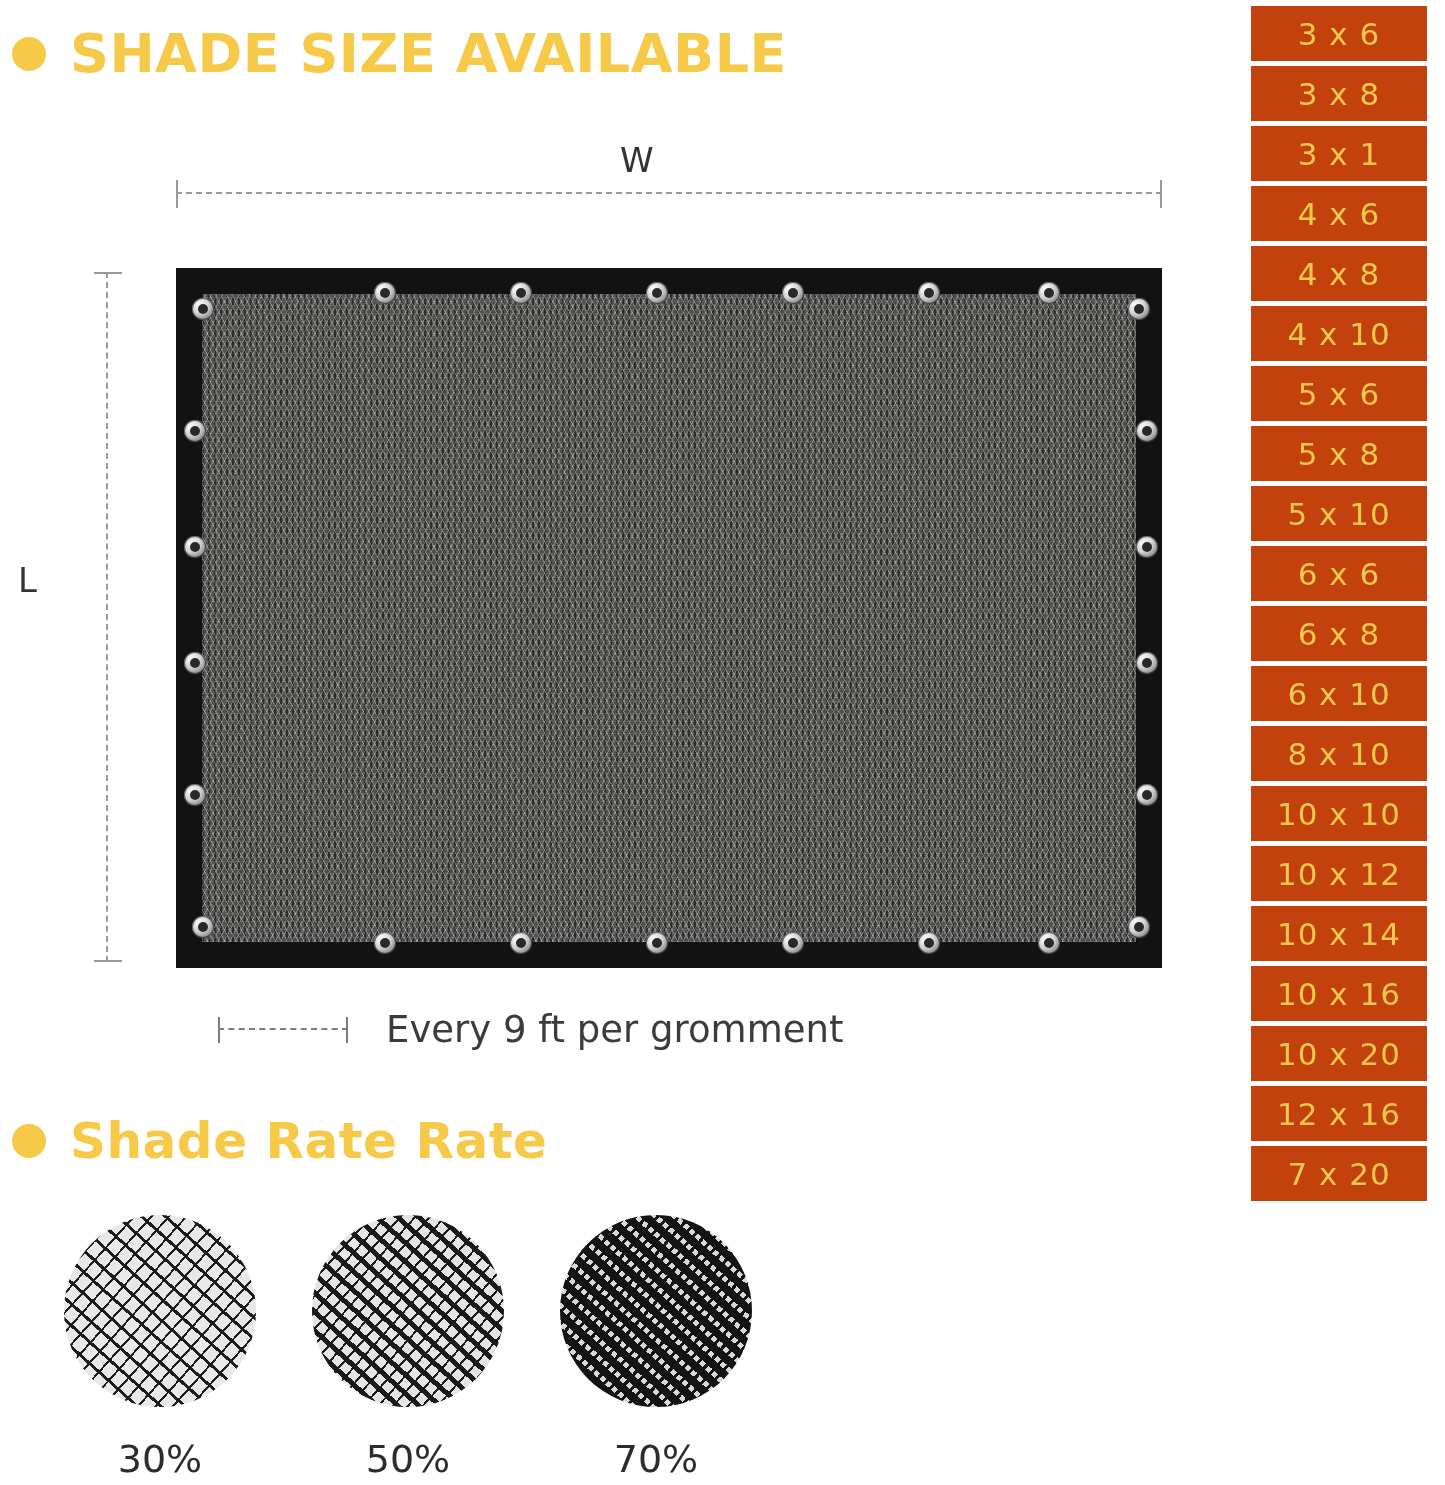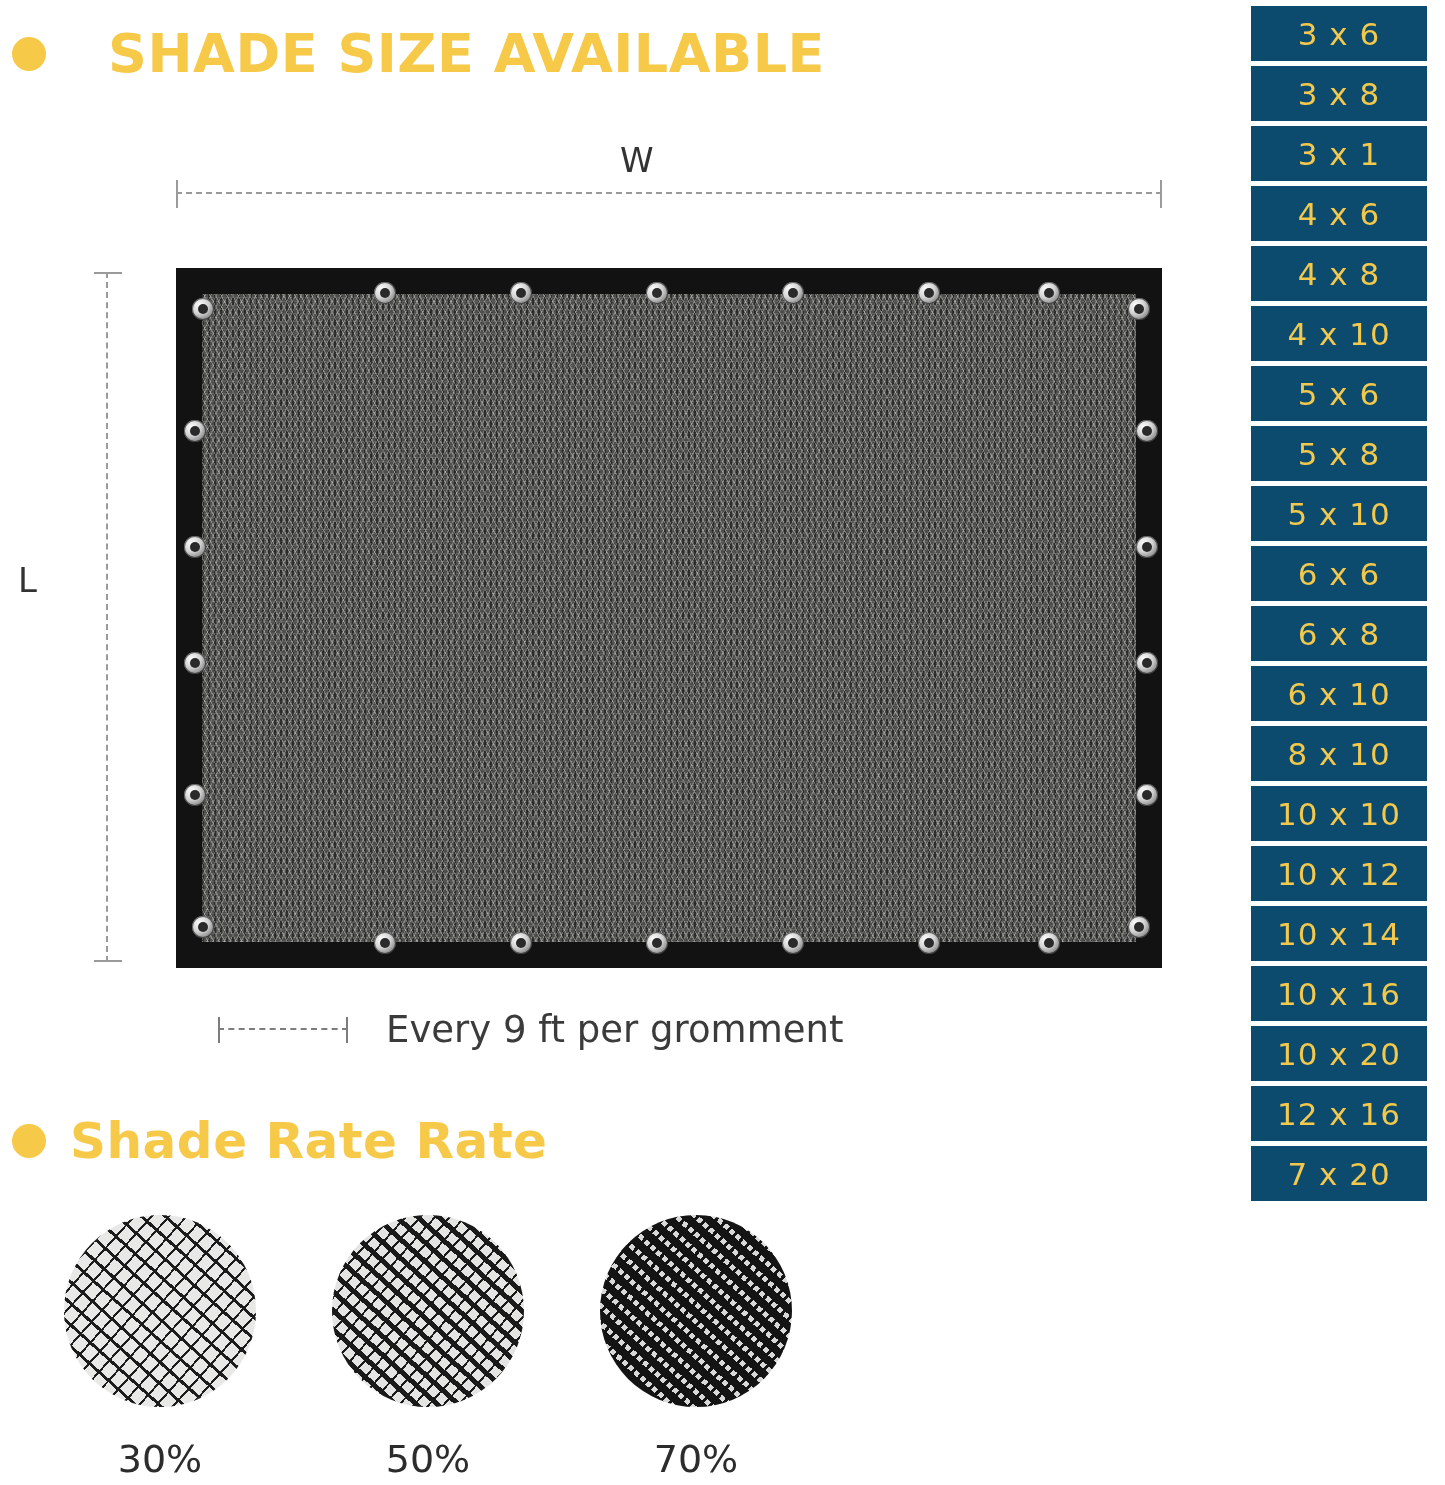--- a/index.html
+++ b/index.html
@@ -27,21 +27,21 @@
     border-radius: 50%;
     background: #f7c948;
     flex: 0 0 auto;
   }
   .heading-text {
     margin-left: 24px;
     color: #f7c948;
     font-weight: bold;
     letter-spacing: 0.5px;
   }
-  #heading-main { left: 12px; top: 22px; gap: 38px; }
+  #heading-main { left: 12px; top: 22px; }
   #heading-main .heading-text { font-size: 54px; }
   #heading-rates { left: 12px; top: 1112px; }
   #heading-rates .heading-text { font-size: 50px; }
 
   
   #diagram {
     position: absolute;
     left: 0; top: 120px;
     width: 1230px; height: 960px;
   }
@@ -148,21 +148,21 @@
     font-size: 37px;
     color: #3b3b3b;
   }
 
   
   #rates {
     position: absolute;
     left: 60px; top: 1215px;
     width: 1160px;
     display: flex;
-    gap: 68px;
+    gap: 48px;
     align-items: center;
   }
   .rate-item {
     width: 200px;
     text-align: center;
   }
   .swatch {
     width: 192px; height: 192px;
     border-radius: 50%;
     margin: 0 auto;
@@ -201,21 +201,21 @@
   #size-list {
     position: absolute;
     right: 18px; top: 6px;
     width: 176px;
     display: flex;
     flex-direction: column;
     gap: 5px;
   }
   .size-chip {
     height: 55px;
-    background: #0c4a6e;
+    background: #c2410c;
     color: #f2c94c;
     font-size: 31px;
     display: flex;
     align-items: center;
     justify-content: center;
     letter-spacing: 1px;
   }
 </style>
 </head>
 <body>

